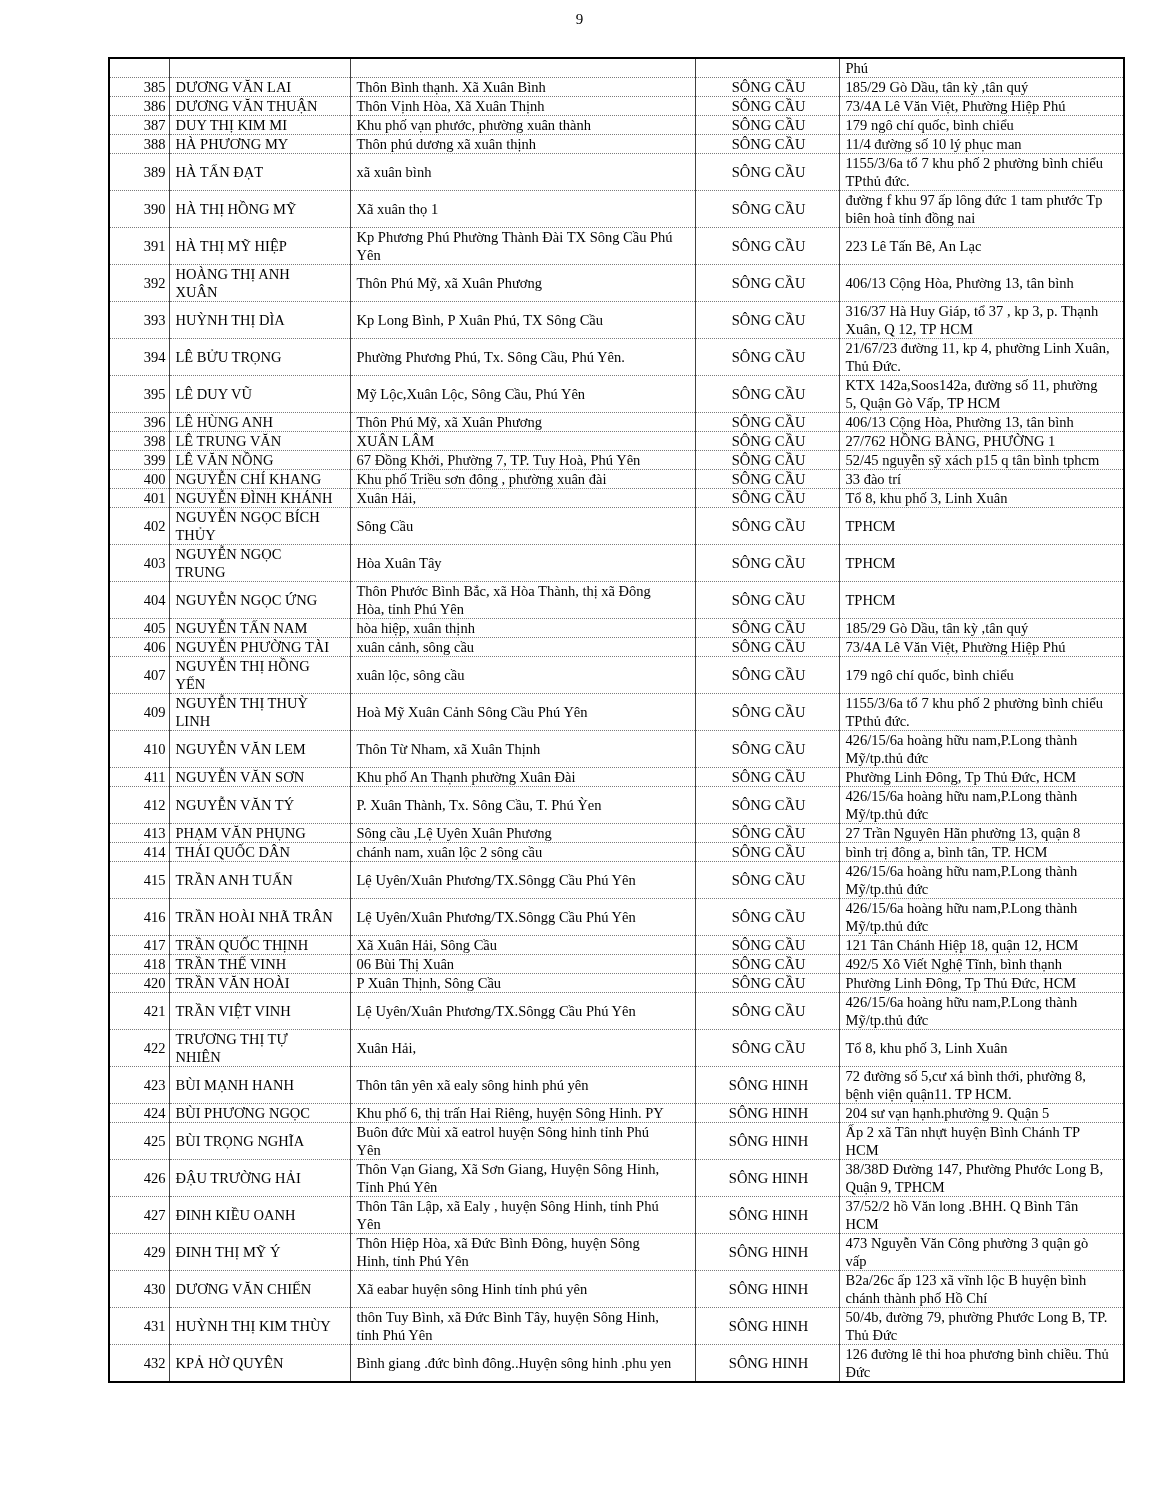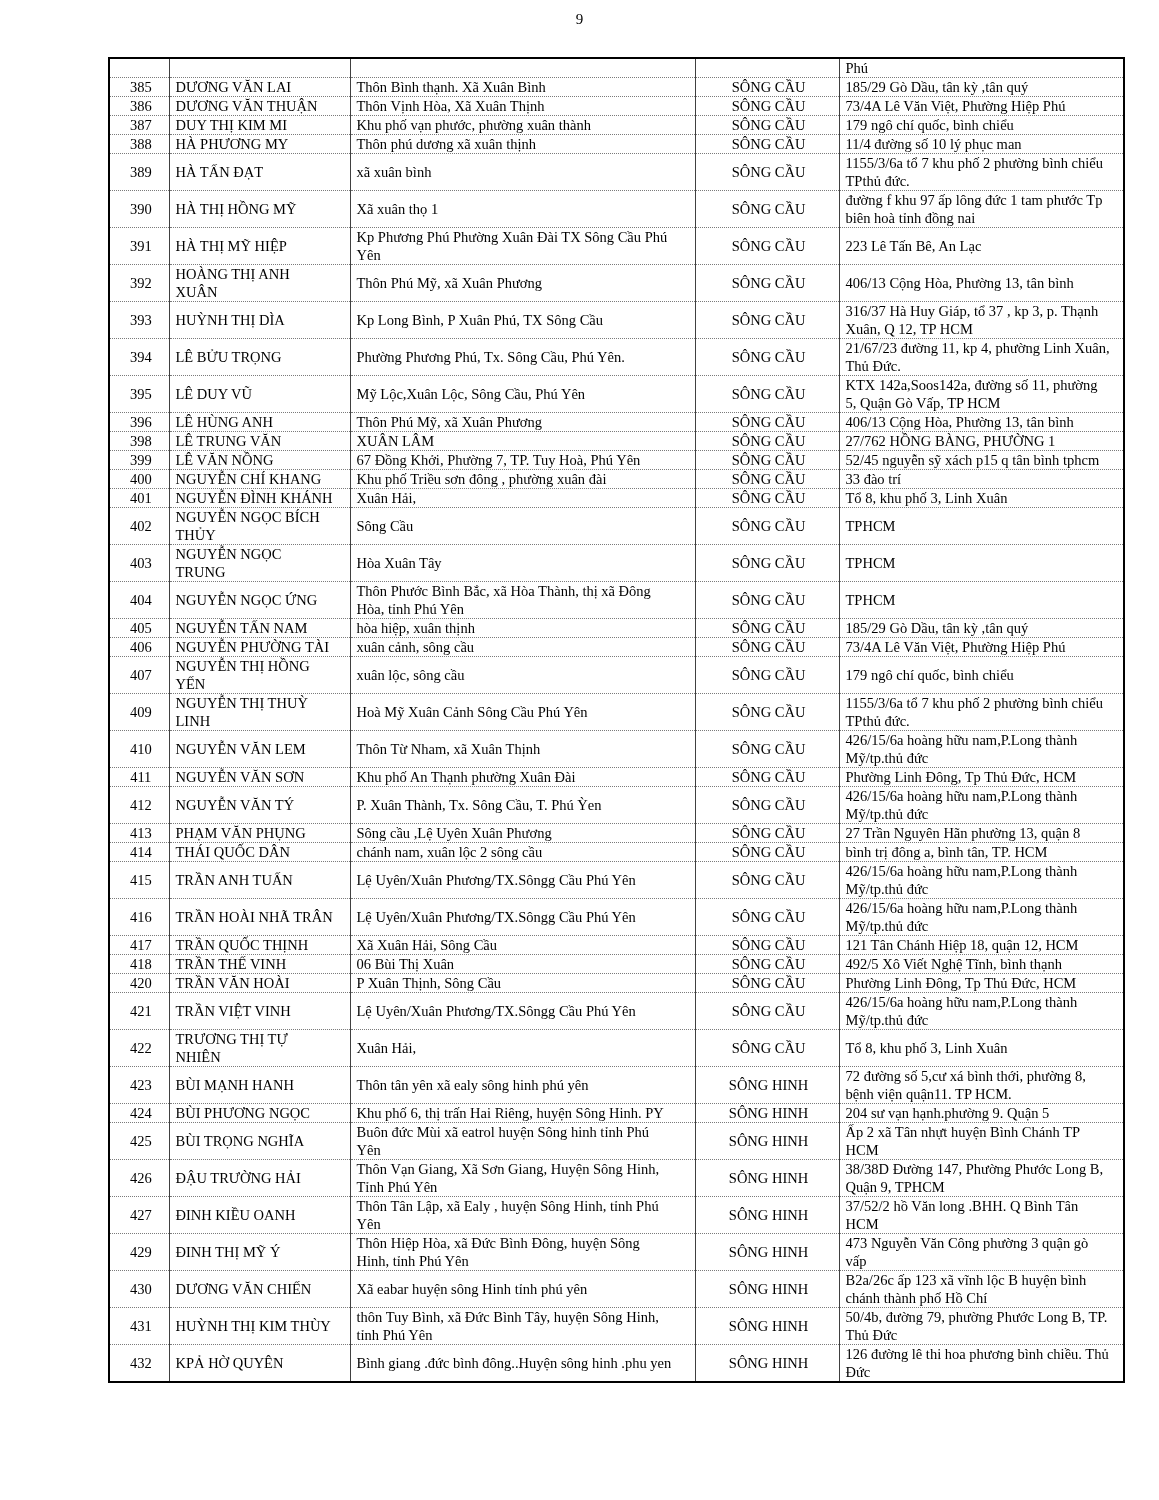--- a/index.html
+++ b/index.html
@@ -43,21 +43,21 @@
     padding: 0 3px 0 6px;
     height: 18px;
     vertical-align: middle;
     white-space: pre-line;
     overflow: hidden;
     word-wrap: break-word;
   }
   table.roster tr:first-child td { border-top: none; }
   table.roster td:first-child { border-left: none; }
   td.c-stt {
-    text-align: center;
+    text-align: right;
     vertical-align: bottom;
     padding: 0;
   }
   td.c-district {
     text-align: center;
     padding: 0;
   }
   td.c-name, td.c-address, td.c-address2 { text-align: left; }
 </style>
 </head>
@@ -122,21 +122,21 @@
           <td class="c-stt">390</td>
           <td class="c-name">HÀ THỊ HỒNG MỸ</td>
           <td class="c-address">Xã xuân thọ 1</td>
           <td class="c-district">SÔNG CẦU</td>
           <td class="c-address2">đường f khu 97 ấp lông đức 1 tam phước Tp
 biên hoà tỉnh đồng nai</td>
         </tr>
         <tr>
           <td class="c-stt">391</td>
           <td class="c-name">HÀ THỊ MỸ HIỆP</td>
-          <td class="c-address">Kp Phương Phú Phường Xuân Đài TX Sông Cầu Phú
+          <td class="c-address">Kp Phương Phú Phường Thành Đài TX Sông Cầu Phú
 Yên</td>
           <td class="c-district">SÔNG CẦU</td>
           <td class="c-address2">223 Lê Tấn Bê, An Lạc</td>
         </tr>
         <tr>
           <td class="c-stt">392</td>
           <td class="c-name">HOÀNG THỊ ANH
 XUÂN</td>
           <td class="c-address">Thôn Phú Mỹ, xã Xuân Phương</td>
           <td class="c-district">SÔNG CẦU</td>

